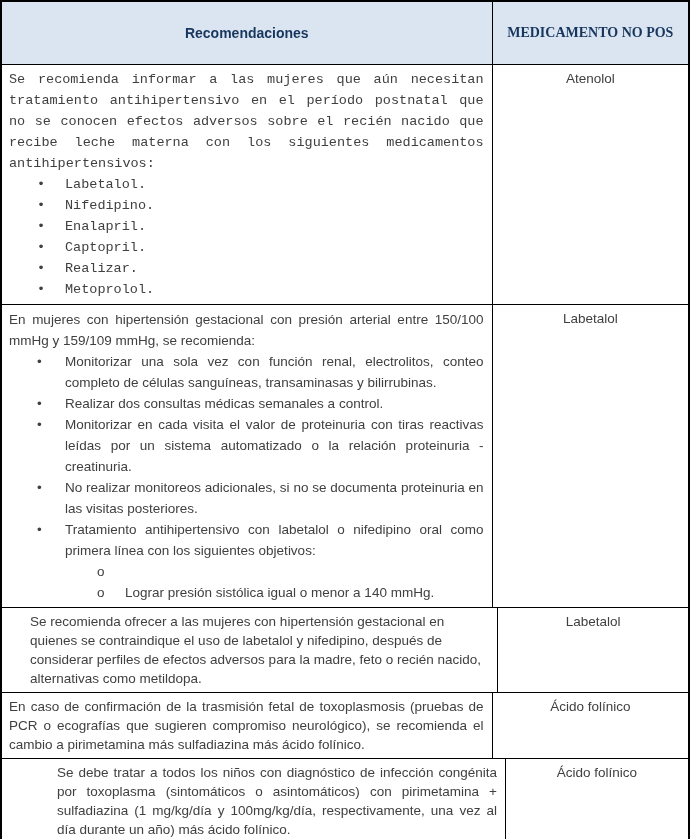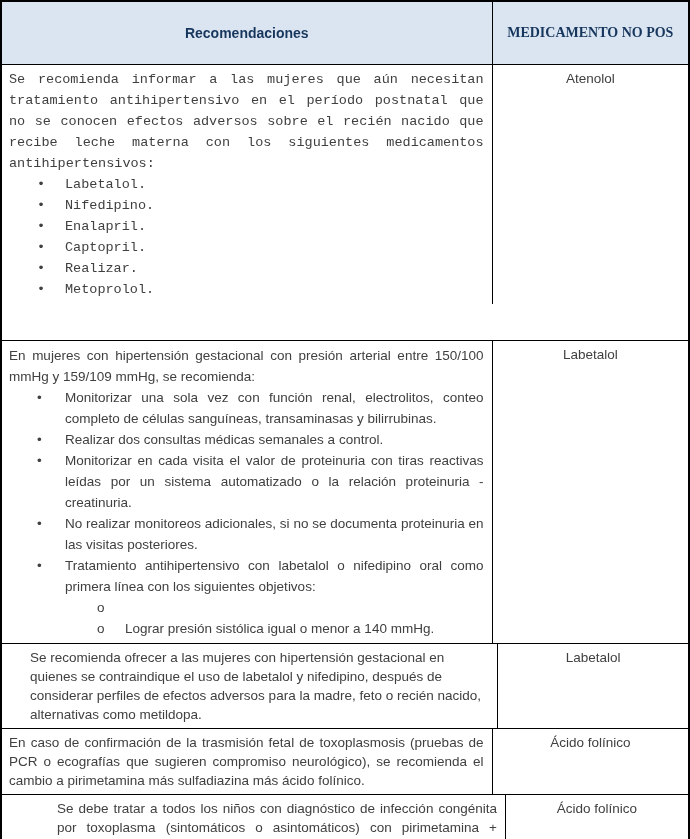--- a/index.html
+++ b/index.html
@@ -53,21 +53,21 @@
   .cright{
     width:196px;
     display:flex;
     align-items:flex-start;
     justify-content:center;
     text-align:center;
     padding:4px 6px;
     line-height:19px;
   }
   .r0{min-height:192px;}
-  .r1{min-height:285px;margin-top:36px;}
+  .r1{min-height:285px;}
   .r2{min-height:77px;}
   .r3{min-height:63px;}
   .r4{min-height:73px;padding-left:48px;}
   .r5{min-height:77px;}
   .r2 .cleft,.r3 .cleft,.r4 .cleft,.r5 .cleft{line-height:19px;}
   .bullet{display:flex;padding-left:28px;}
   .subbullet{display:flex;padding-left:88px;}
   .marker{width:28px;flex-shrink:0;}
   .btext{flex:1;}
 </style>

